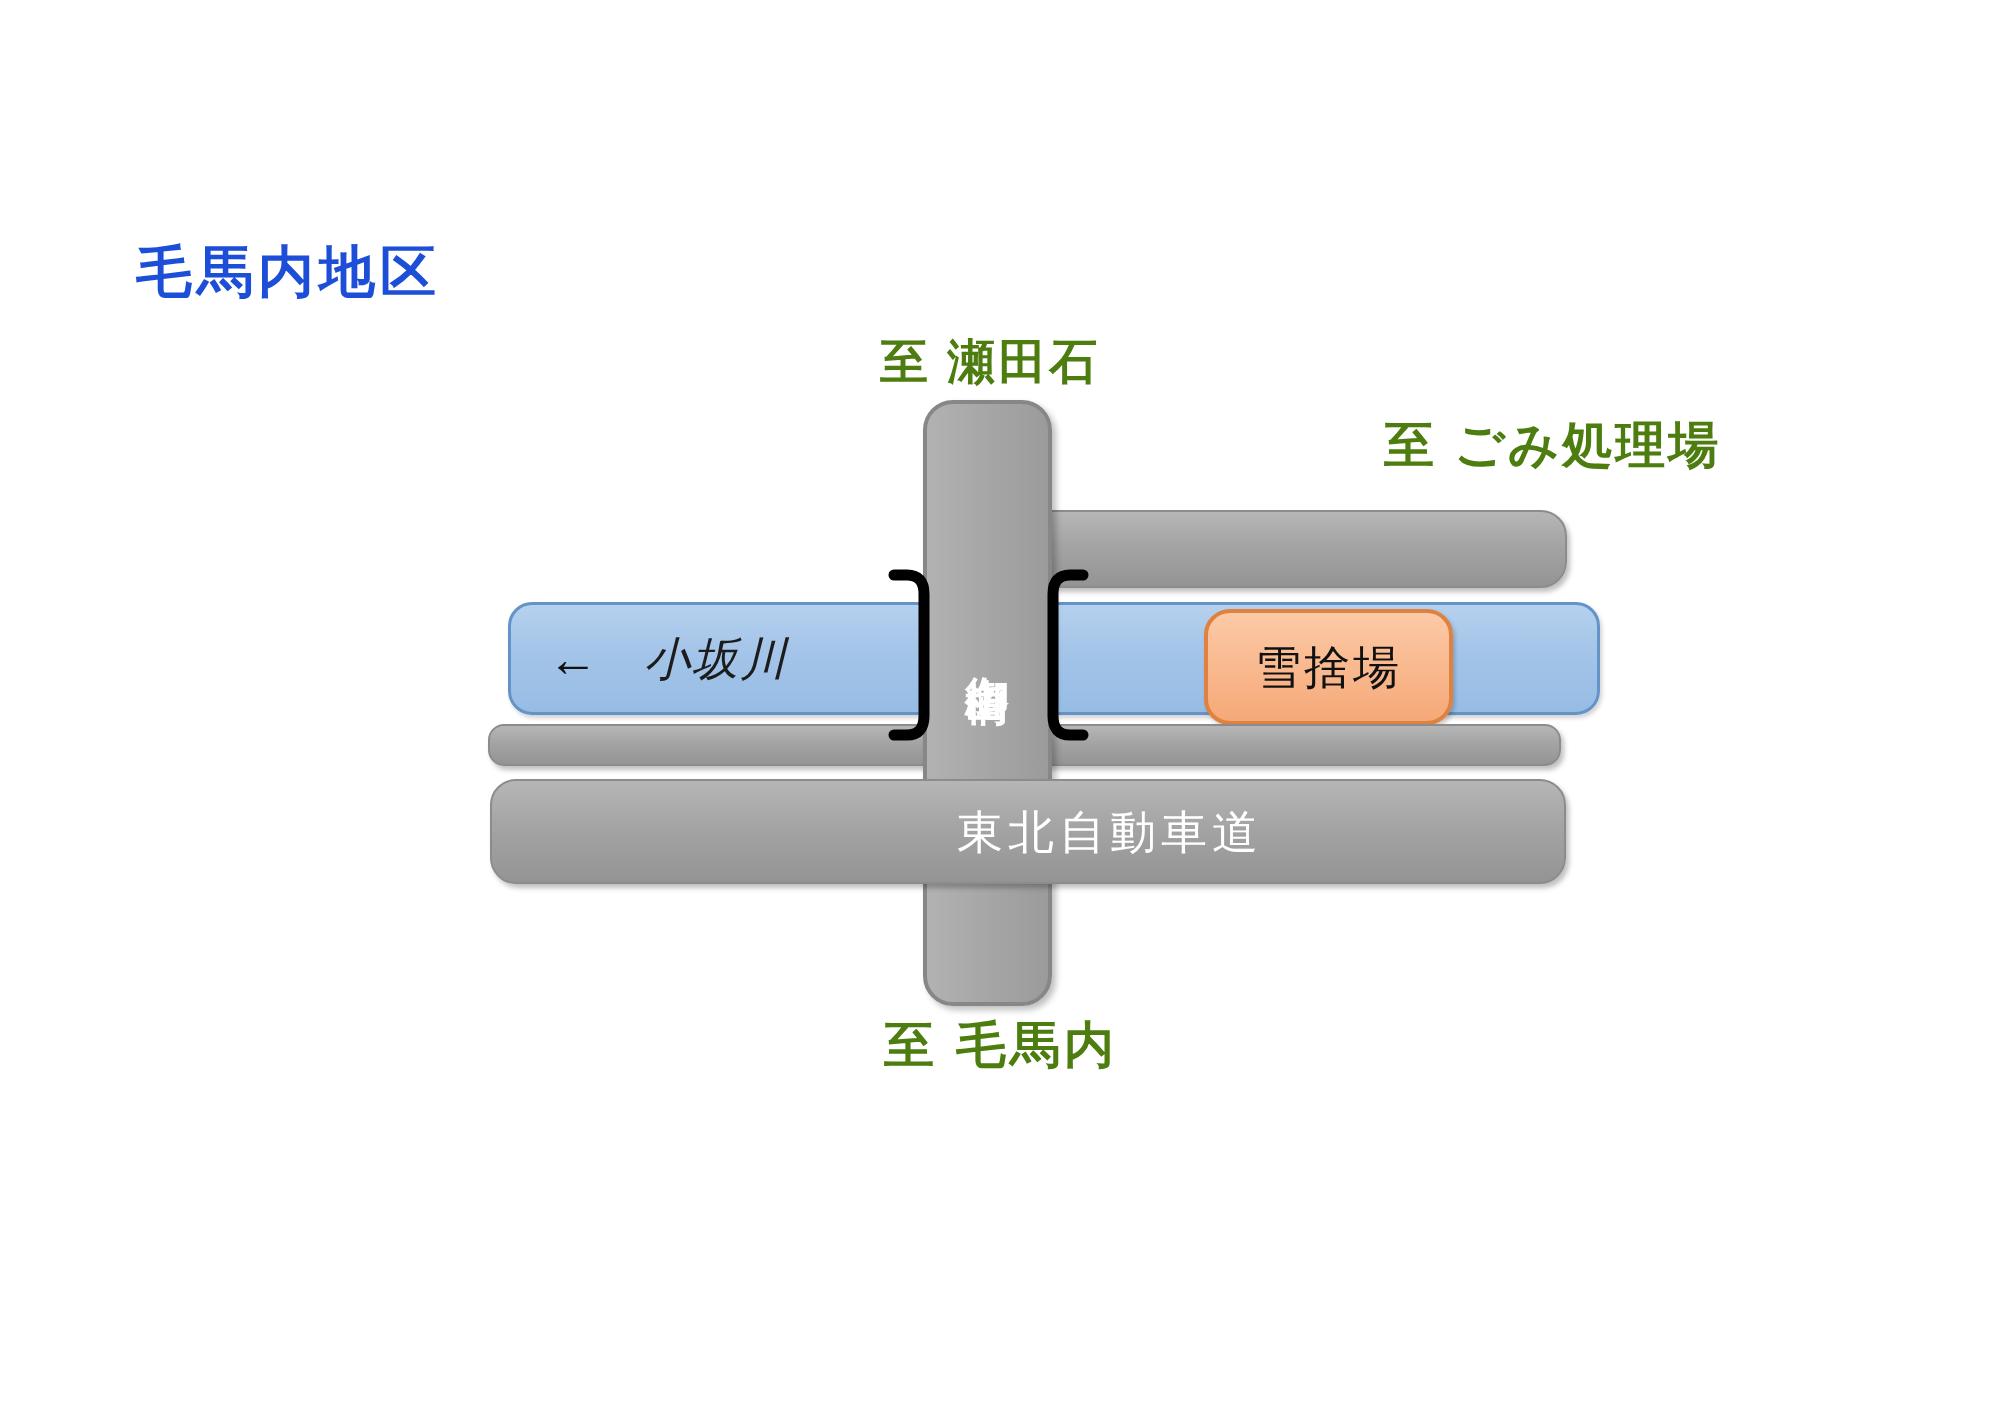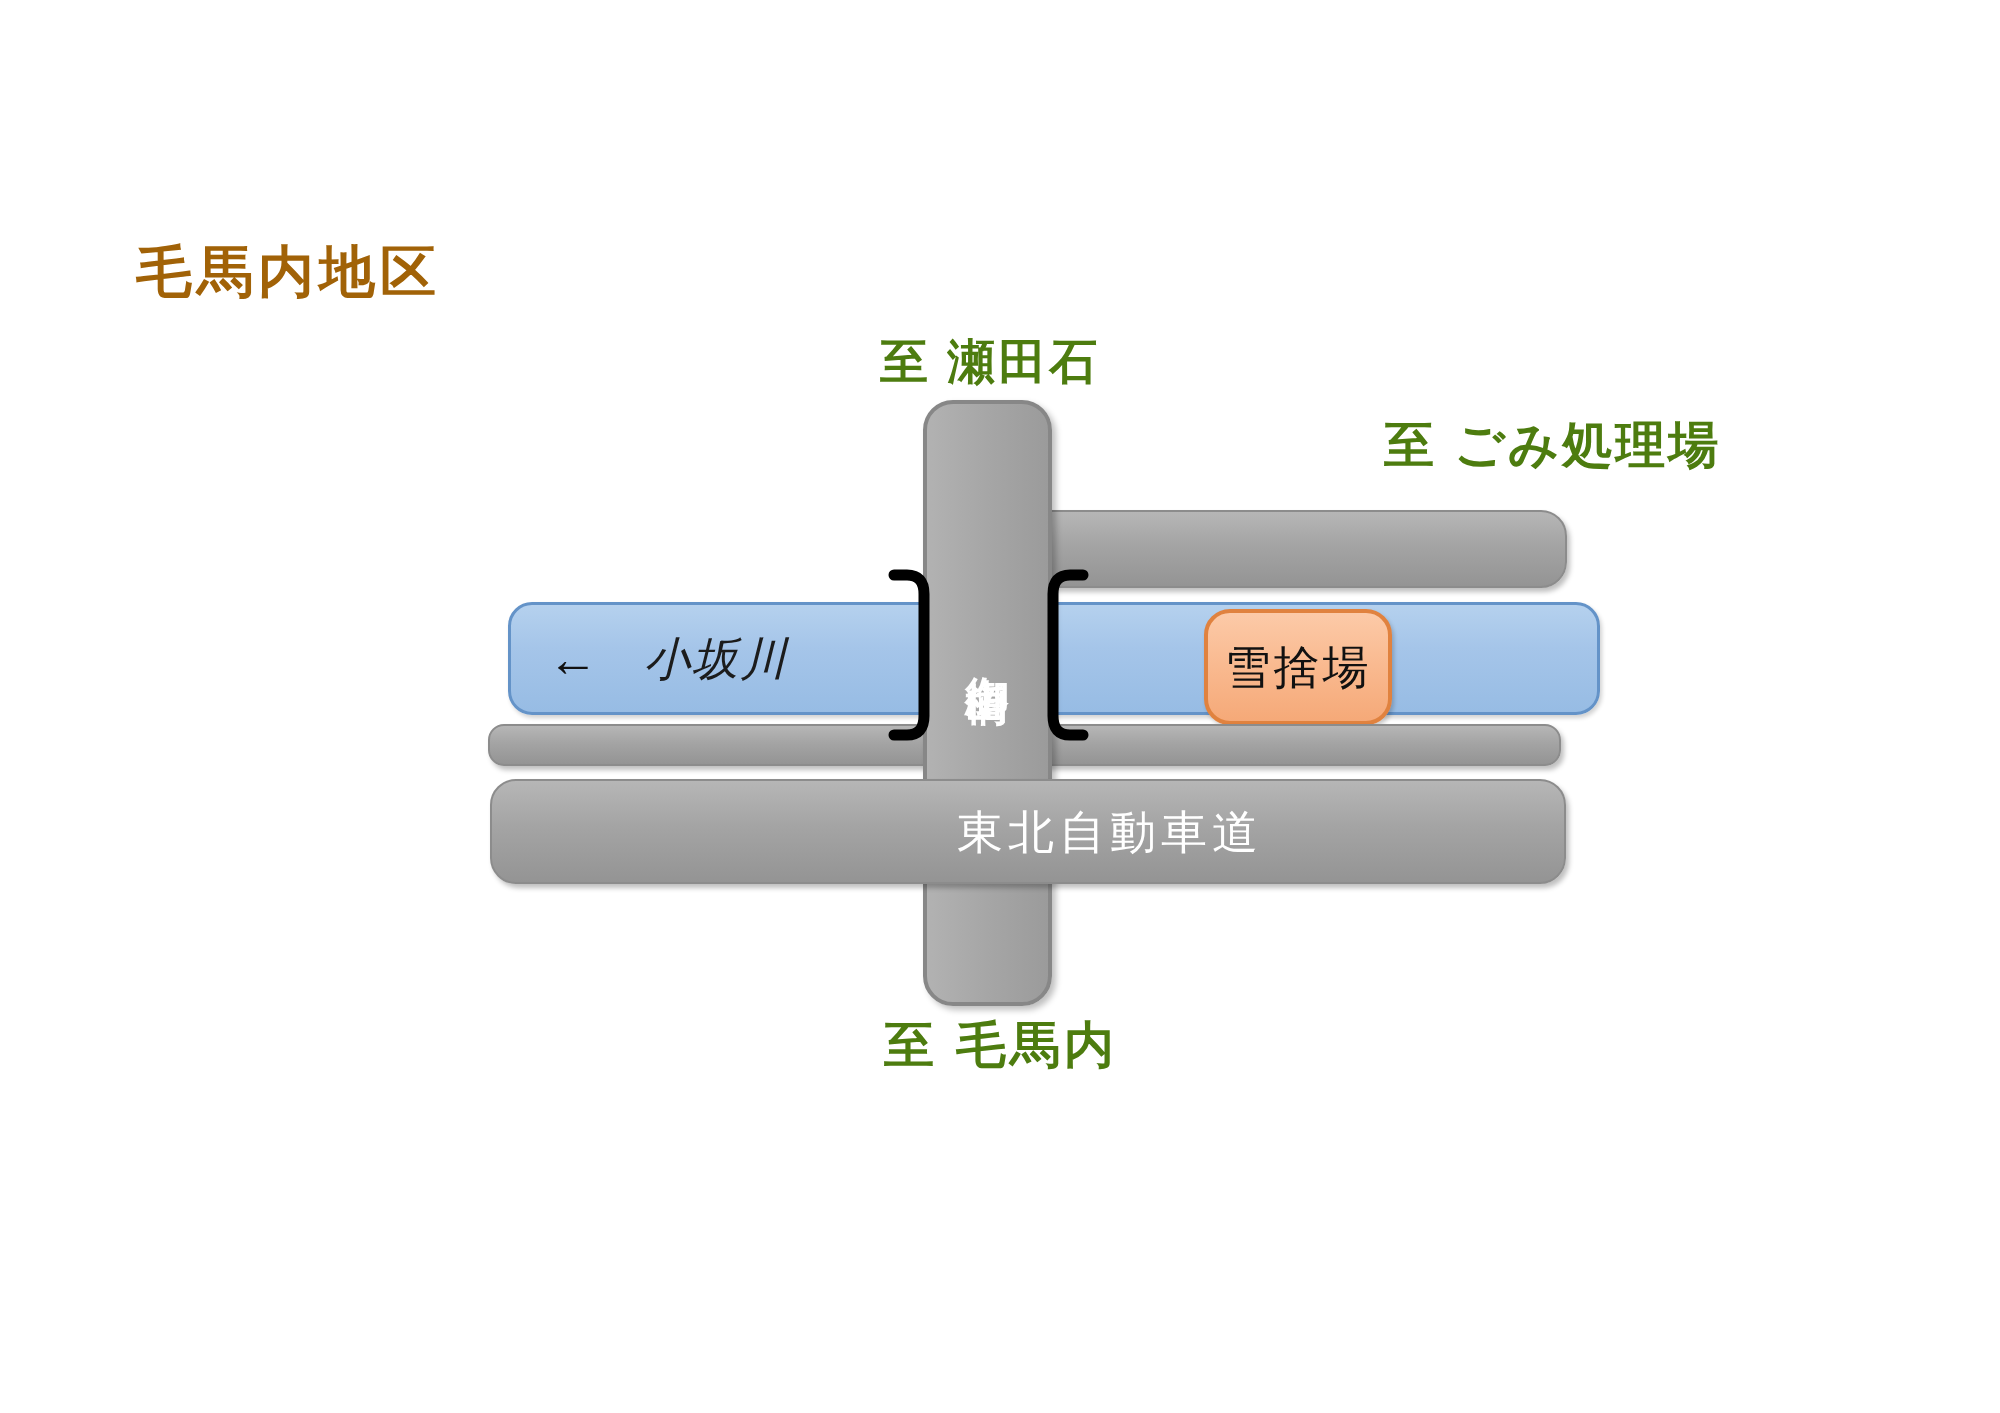--- a/index.html
+++ b/index.html
@@ -9,21 +9,21 @@
     height: 1413px;
     background: #ffffff;
     overflow: hidden;
     font-family: "Liberation Sans", "DejaVu Sans", sans-serif;
   }
   .abs { position: absolute; }
 
   
   .title {
     left: 136px; top: 244px;
-    font-size: 56px; font-weight: bold; color: #a16207;
+    font-size: 56px; font-weight: bold; color: #1d4ed8;
     letter-spacing: 5px; line-height: 1; white-space: nowrap;
   }
   .dir-label {
     font-weight: bold; color: #4d7c0f; line-height: 1; white-space: nowrap;
   }
   .dir-north { left: 880px; top: 338px; font-size: 48px; letter-spacing: 3px; }
   .dir-northeast { left: 1384px; top: 420px; font-size: 50px; letter-spacing: 3px; }
   .dir-south { left: 884px; top: 1020px; font-size: 50px; letter-spacing: 4px; }
 
   
@@ -66,21 +66,21 @@
   .river-label-row {
     left: 548px; top: 634px; z-index: 3;
     display: flex; align-items: center; gap: 46px;
     color: #1c1c1c; line-height: 1; white-space: nowrap;
   }
   .river-arrow { font-size: 50px; color: #111; }
   .river-name { font-size: 46px; letter-spacing: 2px; font-style: italic; }
 
   
   .snow-dump {
-    left: 1204px; top: 609px; width: 188px; height: 116px;
+    left: 1204px; top: 609px; width: 249px; height: 116px;
     background: linear-gradient(180deg, #fccaa8 0%, #f9b98f 50%, #f5a978 100%);
     border: 4px solid #e0823f;
     border-radius: 26px; z-index: 2;
     box-shadow: 2px 3px 4px rgba(0,0,0,0.2);
     box-sizing: border-box;
     display: flex; align-items: center; justify-content: center;
   }
   .snow-dump-label {
     font-size: 46px; color: #111; letter-spacing: 3px;
     line-height: 1; white-space: nowrap;

